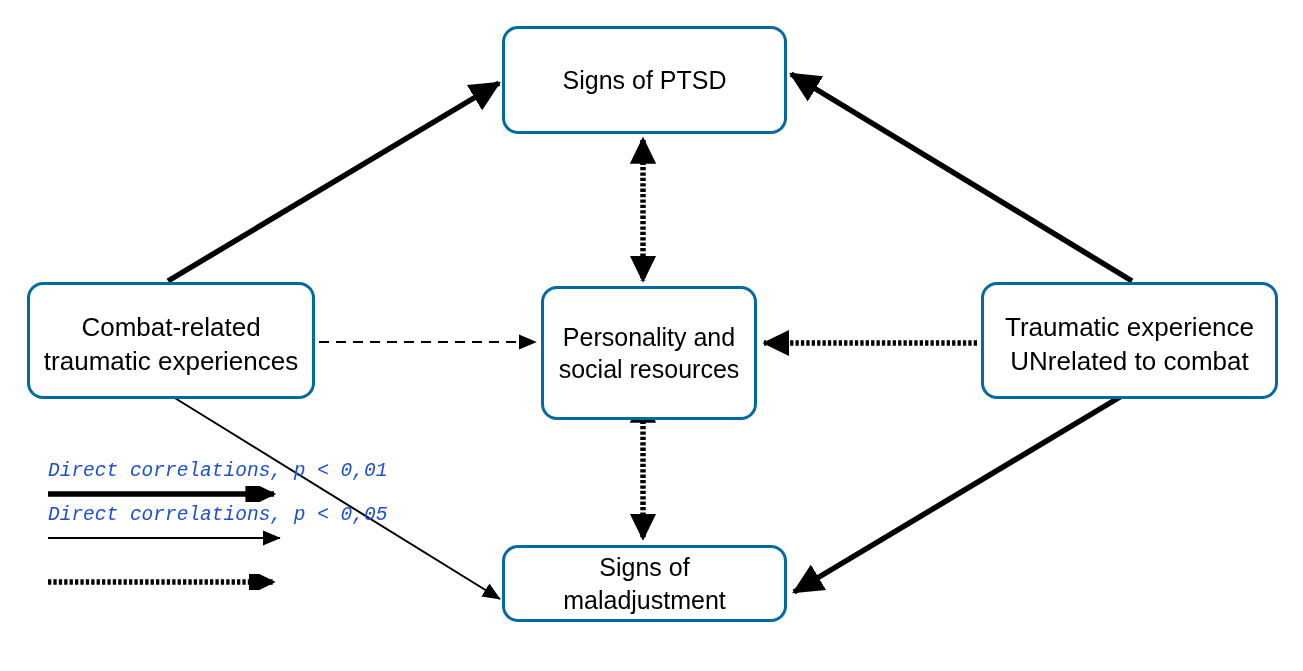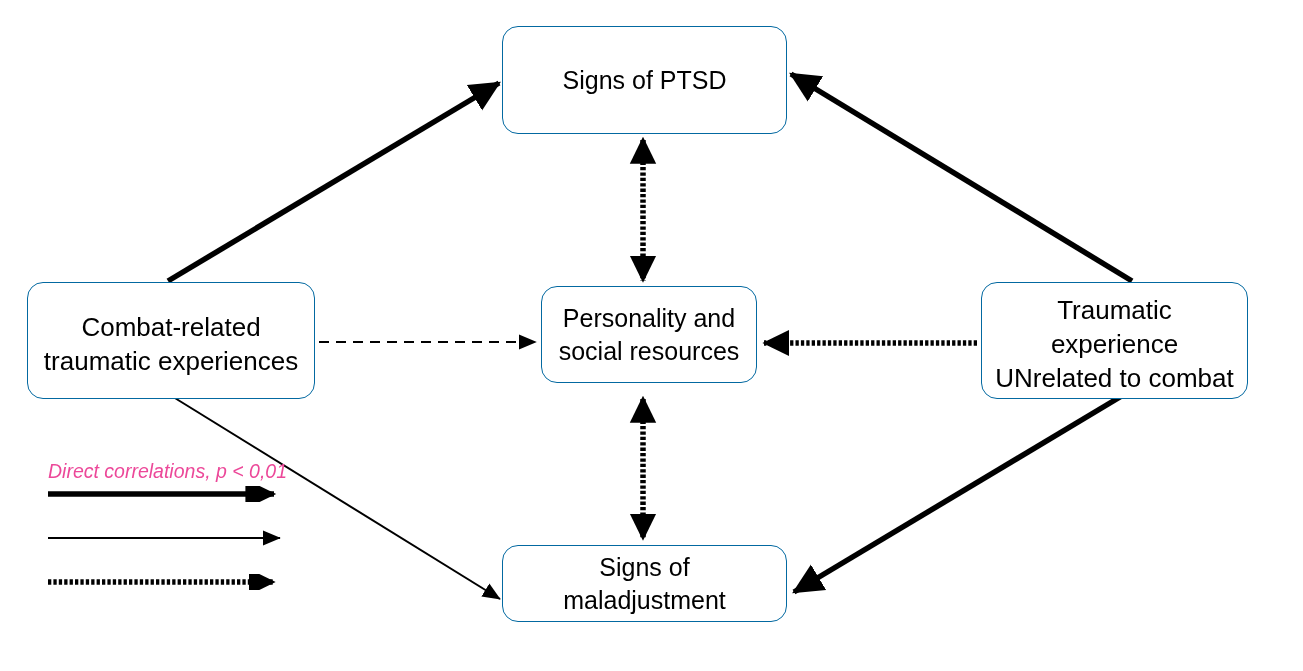--- a/index.html
+++ b/index.html
@@ -20,21 +20,21 @@
   #edges {
     position: absolute;
     left: 0;
     top: 0;
     width: 1303px;
     height: 671px;
   }
   .node {
     position: absolute;
     box-sizing: border-box;
-    border: 1px solid #0369a1;
+    border: 3px solid #0369a1;
     border-radius: 16px;
     background: #ffffff;
     display: flex;
     align-items: center;
     justify-content: center;
     text-align: center;
     color: #000000;
     z-index: 3;
   }
   .node-label {
@@ -46,42 +46,42 @@
     font-family: "Liberation Sans", sans-serif;
     font-size: 25px;
   }
   .node.serif .node-label {
     font-family: Liberation Sans, sans-serif;
     font-size: 26px;
     margin-top: 9px;
   }
   
   #node-ptsd       { left: 502px; top: 26px;  width: 285px; height: 108px; }
-  #node-personality{ left: 541px; top: 286px; width: 216px; height: 97px; }
+  #node-personality{ left: 541px; top: 286px; width: 216px; height: 134px; }
   #node-maladjust  { left: 502px; top: 545px; width: 285px; height: 77px; }
   #node-combat     { left: 27px;  top: 282px; width: 288px; height: 117px; }
-  #node-unrelated  { left: 981px; top: 282px; width: 267px; height: 117px; }
+  #node-unrelated  { left: 981px; top: 282px; width: 297px; height: 117px; }
 
   
   #legend {
     position: absolute;
     left: 30px;
     top: 462px;
     width: 300px;
     z-index: 4;
   }
   .legend-row {
     position: relative;
     height: 44px;
   }
   .legend-text {
-    font-family: Liberation Sans, sans-serif;
+    font-family: Liberation Mono, monospace;
     font-style: italic;
     font-size: 19.5px;
-    color: #ec4899;
+    color: #1d4ed8;
     white-space: nowrap;
     line-height: 1;
     position: absolute;
     left: 18px;
     top: 0;
   }
   .legend-swatch {
     position: absolute;
     left: 16px;
     top: 24px;
@@ -158,20 +158,21 @@
   <div id="legend">
 
     <div class="legend-row">
       <span class="legend-text">Direct correlations, p &lt; 0,01</span>
       <svg class="legend-swatch" width="240" height="16" viewBox="0 0 240 16" xmlns="http://www.w3.org/2000/svg">
         <line x1="2" y1="8" x2="228" y2="8" stroke="#000000" stroke-width="5.5" marker-end="url(#ah-thick)"></line>
       </svg>
     </div>
 
     <div class="legend-row">
+      <span class="legend-text">Direct correlations, p &lt; 0,05</span>
       <svg class="legend-swatch" width="240" height="16" viewBox="0 0 240 16" xmlns="http://www.w3.org/2000/svg">
         <line x1="2" y1="8" x2="234" y2="8" stroke="#000000" stroke-width="2" marker-end="url(#ah-thin)"></line>
       </svg>
     </div>
 
     <div class="legend-row">
       <svg class="legend-swatch" width="240" height="16" viewBox="0 0 240 16" xmlns="http://www.w3.org/2000/svg">
         <line x1="2" y1="8" x2="228" y2="8" stroke="#000000" stroke-width="5.5" stroke-dasharray="3.3,2.1" marker-end="url(#ah-dashthick)"></line>
       </svg>
     </div>

